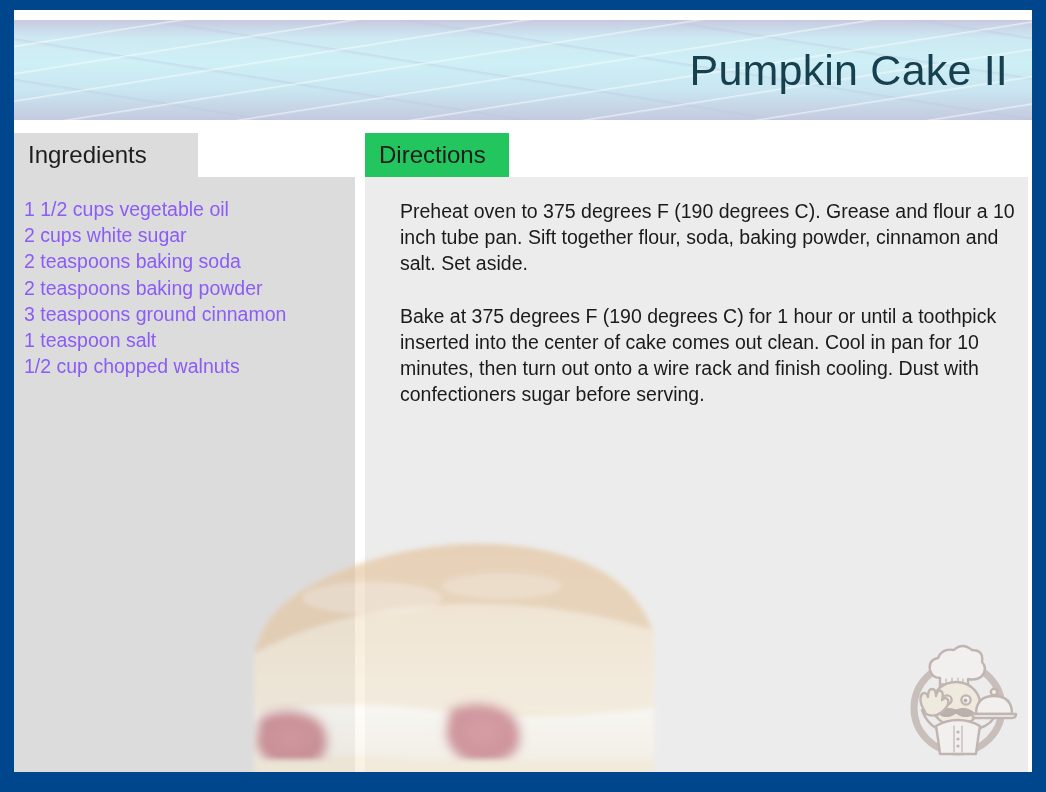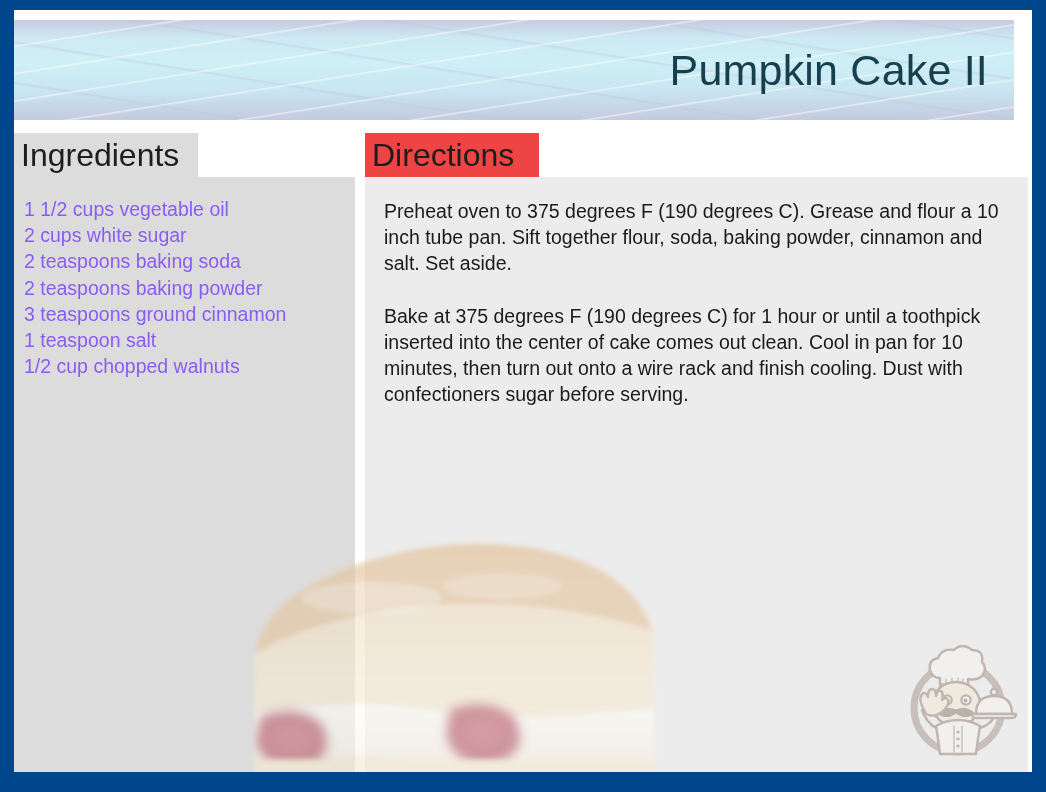--- a/index.html
+++ b/index.html
@@ -42,20 +42,21 @@
     height: 100px;
     background:
       linear-gradient(180deg,
         rgba(198,200,222,0.95) 0%,
         rgba(205,232,242,0.85) 18%,
         rgba(206,240,246,0.75) 42%,
         rgba(200,228,240,0.80) 70%,
         rgba(196,200,222,0.95) 100%),
       linear-gradient(175deg, #d6f2f7 0%, #cdeef6 50%, #cfeaf4 100%);
     overflow: hidden;
+    padding-left: 20px;
   }
   .header-banner::before {
     content: "";
     position: absolute;
     inset: -40px -10px;
     background:
       repeating-linear-gradient(171deg,
         rgba(255,255,255,0.00) 0px,
         rgba(255,255,255,0.00) 12px,
         rgba(255,255,255,0.55) 13px,
@@ -96,28 +97,28 @@
   .panel-ingredients { left: 0px;   width: 341px; }
   .panel-directions  { left: 351px; width: 663px; }
 
   .tab {
     position: absolute;
     top: 0;
     height: 44px;
     box-sizing: border-box;
   }
   .panel-ingredients .tab { left: 0; width: 184px; background: #dcdcdc; }
-  .panel-directions  .tab { left: 0; width: 174px; background: #ef4444; }
+  .panel-directions  .tab { left: 0; width: 144px; background: #22c55e; }
 
   .tab-label {
     position: absolute;
-    left: 7px;
+    left: 14px;
     top: 50%;
     transform: translateY(-50%);
-    font-size: 32px;
+    font-size: 24px;
     font-weight: 400;
     color: #1d1d1d;
     white-space: nowrap;
   }
 
   .panel-body {
     position: absolute;
     left: 0;
     top: 44px;
     width: 100%;
@@ -158,21 +159,21 @@
     position: absolute;
     left: 19px;
     top: 65px;
     width: 634px;
     z-index: 4;
   }
   .direction-para {
     font-size: 19.5px;
     line-height: 26.2px;
     color: #1a1a1a;
-    margin: 0 0 26px 0;
+    margin: 0 0 26px 16px;
   }
   .direction-para:last-child { margin-bottom: 0; }
 
   
   .chef-logo {
     position: absolute;
     right: 8px;
     bottom: 6px;
     width: 132px;
     height: 132px;

